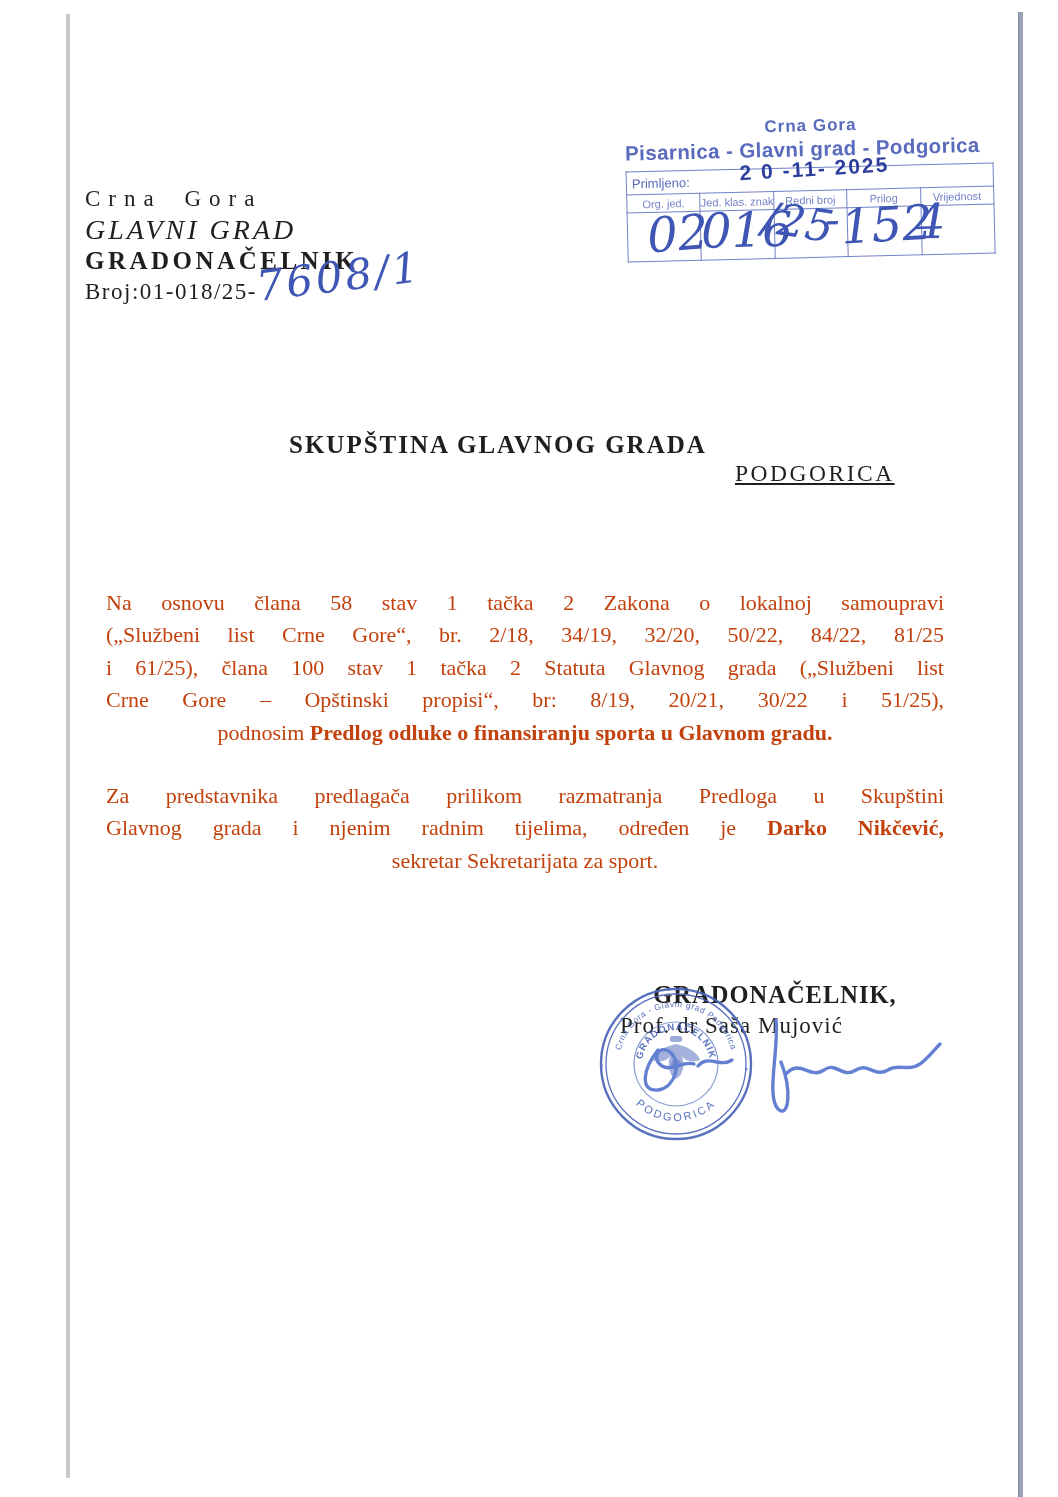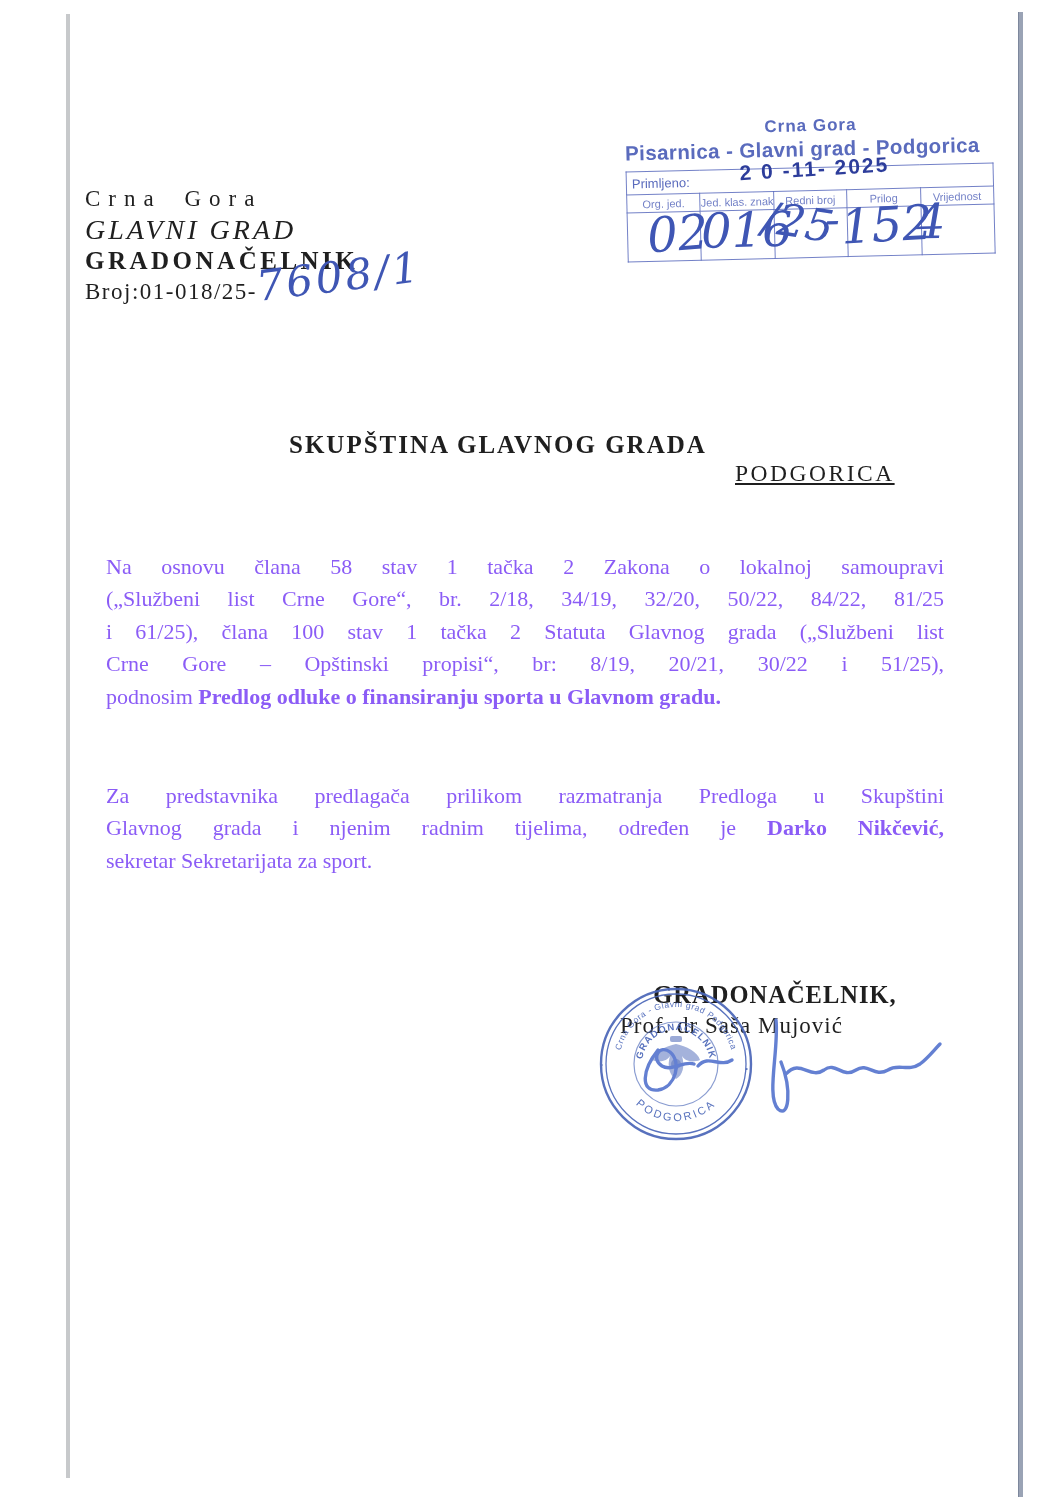--- a/index.html
+++ b/index.html
@@ -44,25 +44,25 @@
   .rs-hw.v3 { left:198px; top:78px;  font-size:44px; }
   .rs-hw.v4 { left:214px; top:82px;  font-size:48px; transform:rotate(-2deg); }
   .rs-hw.v5 { left:288px; top:80px;  font-size:48px; }
 
   
   .doc-title    { position:absolute; left:289px; top:431px; font-size:25px; font-weight:bold; letter-spacing:2px; white-space:nowrap; }
   .doc-subtitle { position:absolute; left:735px; top:460px; font-size:23.5px; letter-spacing:2.5px;
                   text-decoration:underline; white-space:nowrap; }
 
   
-  .para { position:absolute; left:106px; width:838px; font-size:22px; line-height:32.4px; color:#8b5cf6; }
+  .para { position:absolute; left:106px; width:838px; font-size:22px; line-height:32.4px; color:#c2410c;margin-top:36px; }
   .p1 { top:551px; }
-  .p2 { top:780px; }
+  .p2 { top:744px; }
   .jl { text-align:justify; text-align-last:justify; }
-  .ll { text-align:left; }
+  .ll { text-align:center; }
   .para b { font-weight:bold; }
 
   
   .sig-role { position:absolute; left:620px; top:981px; width:310px; text-align:center;
               font-size:24.5px; font-weight:bold; letter-spacing:1px; white-space:nowrap; }
   .sig-name { position:absolute; left:620px; top:1013px; width:310px; text-align:left;
               font-size:23px; letter-spacing:1px; white-space:nowrap; }
   .round-stamp { position:absolute; left:592px; top:980px; opacity:0.92; }
   .signature   { position:absolute; left:628px; top:1012px; }
 </style>

